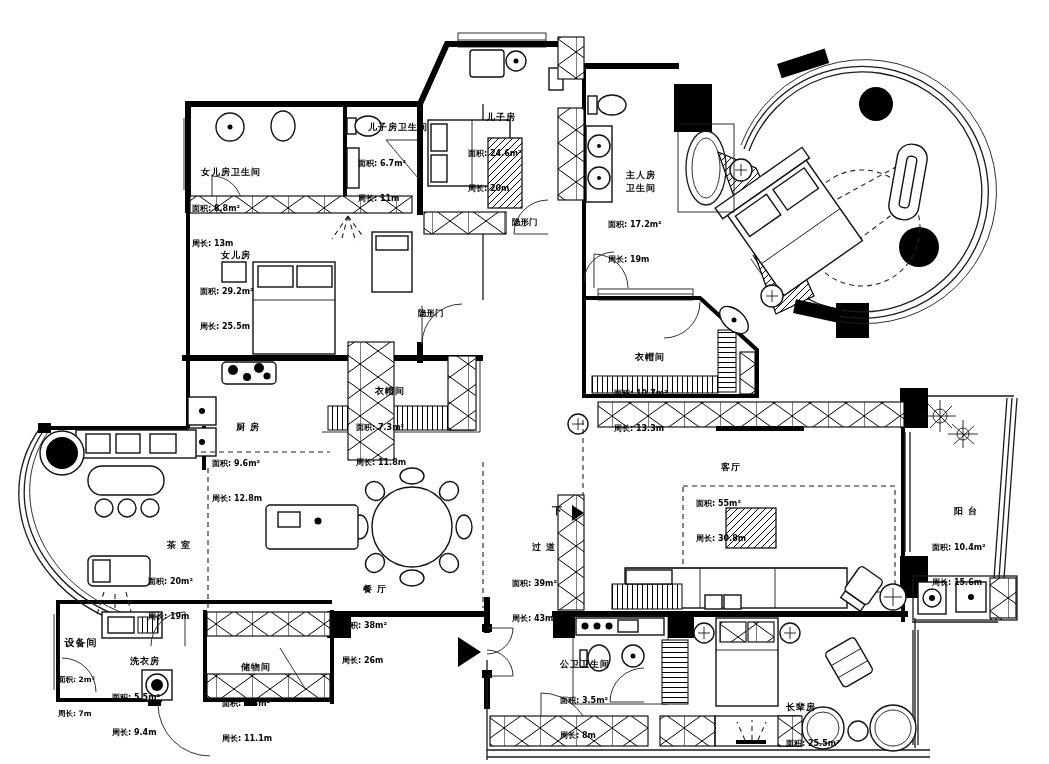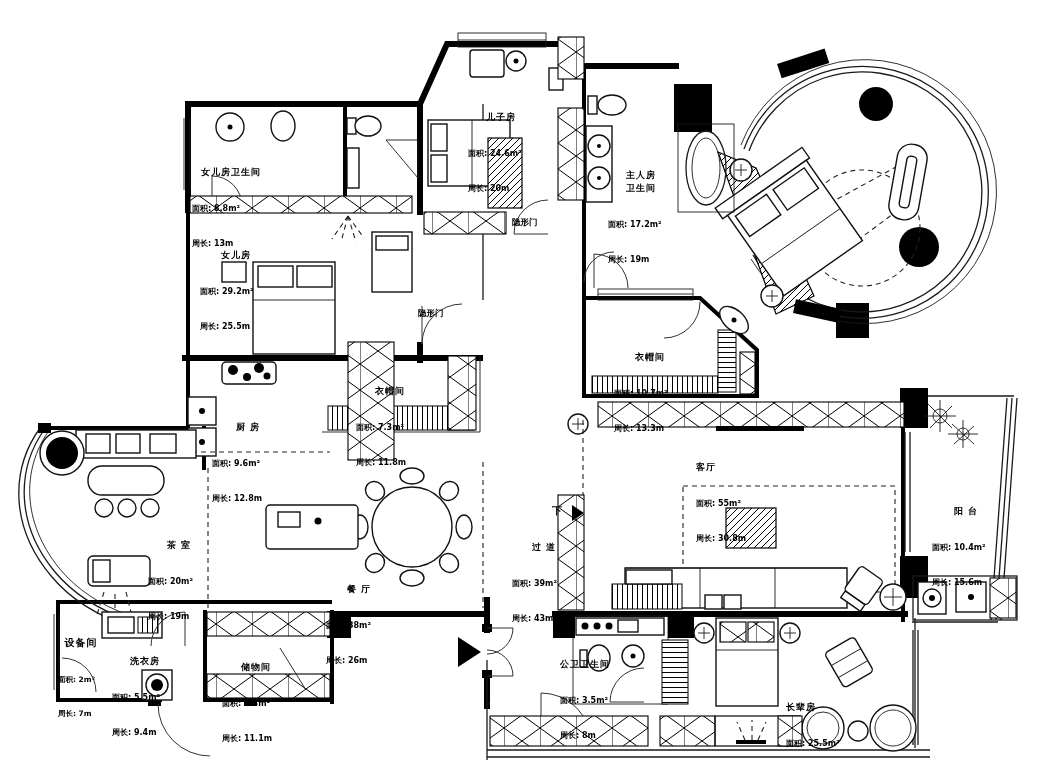--- a/index.html
+++ b/index.html
@@ -362,20 +362,25 @@
 
   <polygon class="blk" points="572,505 572,521 584,513"></polygon>
 </svg>
 
   <div class="room-label" style="left:192px;top:143px;width:78px;">
     <div class="rl-name">女儿房卫生间</div>
     <div class="rl-line">面积: 8.8m²</div>
     <div class="rl-line">周长: 13m</div>
   </div>
 
+  <div class="room-label" style="left:358px;top:98px;width:80px;">
+    <div class="rl-name">儿子房卫生间</div>
+    <div class="rl-line">面积: 6.7m²</div>
+    <div class="rl-line">周长: 11m</div>
+  </div>
 
   <div class="room-label" style="left:468px;top:88px;width:66px;">
     <div class="rl-name">儿子房</div>
     <div class="rl-line">面积: 24.6m²</div>
     <div class="rl-line">周长: 20m</div>
   </div>
 
   <div class="room-label" style="left:608px;top:146px;width:66px;">
     <div class="rl-name">主人房
 卫生间</div>
@@ -402,21 +407,21 @@
     <div class="rl-line">周长: 13.3m</div>
   </div>
 
   <div class="room-label" style="left:212px;top:398px;width:72px;">
     <div class="rl-name">厨 房</div>
     <div class="rl-line">面积: 9.6m²</div>
     <div class="rl-line">周长: 12.8m</div>
   </div>
 
   <div class="room-label" style="left:696px;top:438px;width:70px;">
-    <div class="rl-name" style="text-align:left">客厅</div>
+    <div class="rl-name" style="text-align:center">客厅</div>
     <div class="rl-line">面积: 55m²</div>
     <div class="rl-line">周长: 30.8m</div>
   </div>
 
   <div class="room-label" style="left:932px;top:482px;width:68px;">
     <div class="rl-name">阳 台</div>
     <div class="rl-line">面积: 10.4m²</div>
     <div class="rl-line">周长: 15.6m</div>
   </div>
 
@@ -425,21 +430,21 @@
     <div class="rl-line">面积: 20m²</div>
     <div class="rl-line">周长: 19m</div>
   </div>
 
   <div class="room-label" style="left:504px;top:518px;width:64px;margin-left:8px;">
     <div class="rl-name">过 道</div>
     <div class="rl-line">面积: 39m²</div>
     <div class="rl-line">周长: 43m</div>
   </div>
 
-  <div class="room-label" style="left:326px;top:560px;width:66px;">
+  <div class="room-label" style="left:342px;top:560px;width:66px;">
     <div class="rl-name">餐 厅</div>
     <div class="rl-line">面积: 38m²</div>
     <div class="rl-line">周长: 26m</div>
   </div>
 
   <div class="room-label" style="left:58px;top:613px;width:46px;">
     <div class="rl-name" style="font-size:10px">设备间</div>
     <div class="rl-line" style="font-size:7.5px">面积: 2m²</div>
     <div class="rl-line" style="font-size:7.5px">周长: 7m</div>
   </div>

